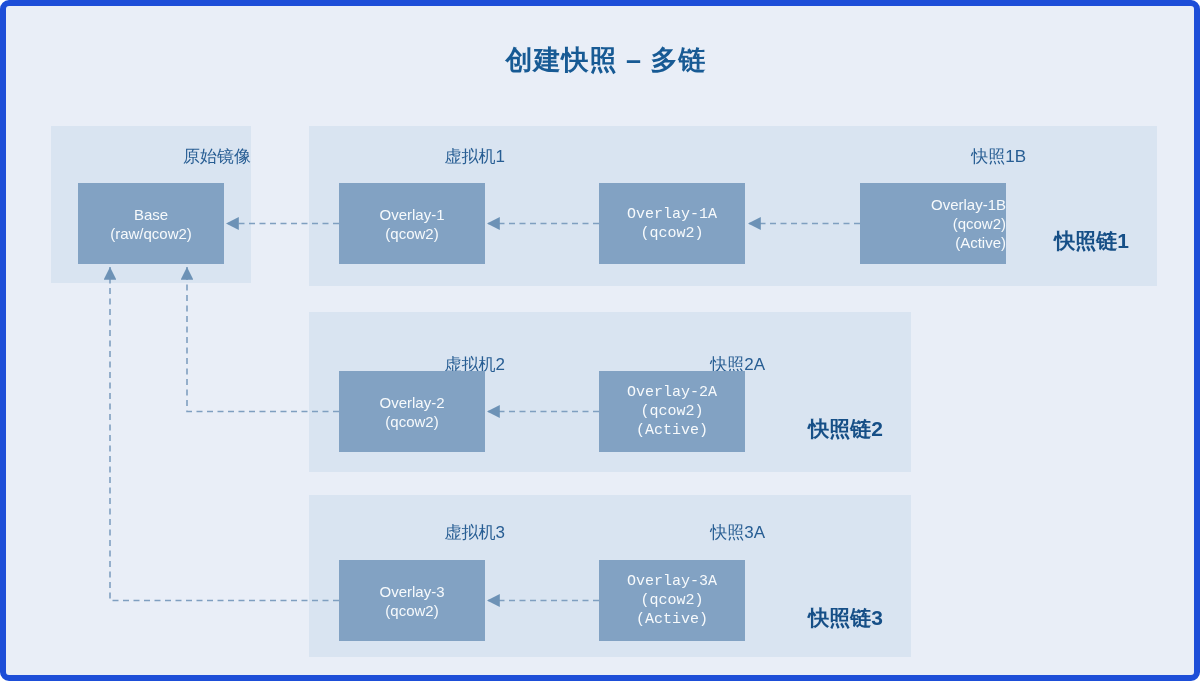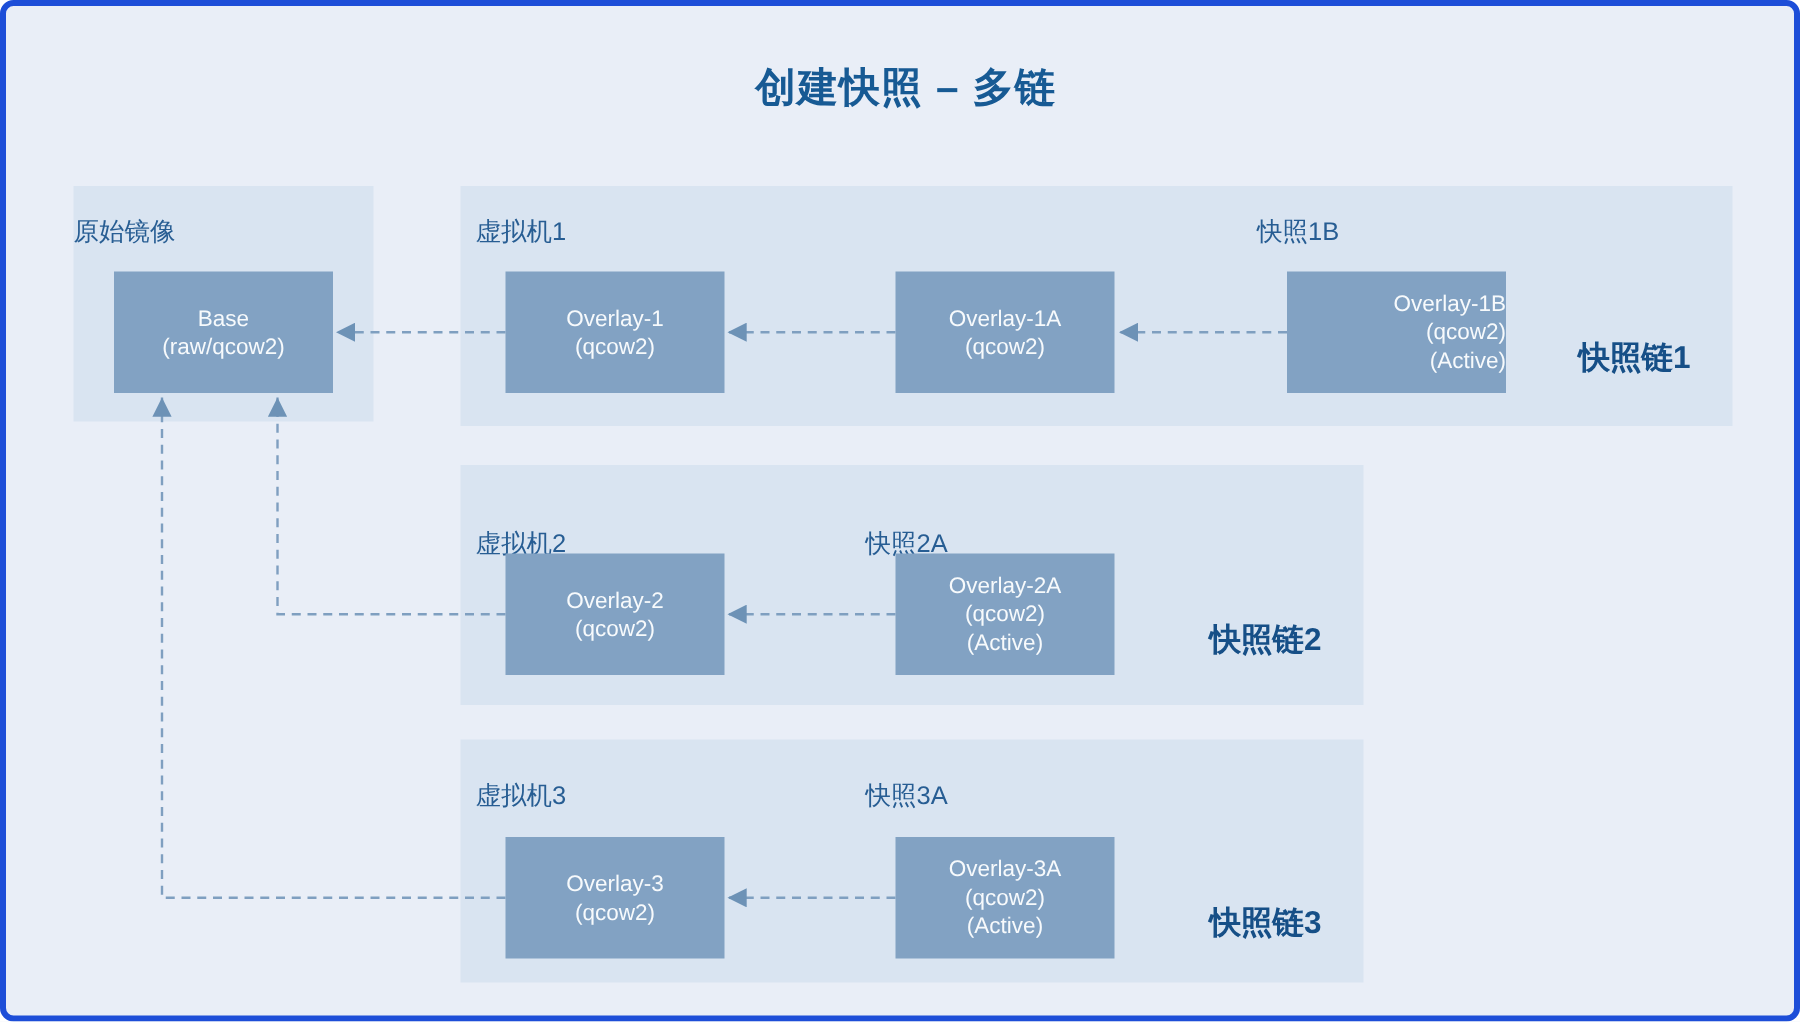--- a/index.html
+++ b/index.html
@@ -12,21 +12,21 @@
     --chain-label-text:#164f87;
     --arrow:#7f9fc0;
   }
   html,body{margin:0;padding:0;background:#ffffff;}
   body{font-family:"Liberation Sans","DejaVu Sans",sans-serif;}
   .page{
     position:relative;
     width:1200px;height:681px;
     box-sizing:border-box;
     background:var(--page-background);
-    border:4px solid #1d4ed8;
+    border:6px solid #1d4ed8;
     border-radius:9px;
     overflow:hidden;
   }
   .title{
     position:absolute;left:0;top:36px;width:1200px;
     margin:0;text-align:center;
     font-size:27px;font-weight:700;letter-spacing:1px;
     color:var(--title-text);
   }
   .arrows{position:absolute;left:0;top:0;z-index:3;pointer-events:none;}
@@ -34,42 +34,42 @@
     position:absolute;
     background:var(--panel-background);
     z-index:1;
   }
   .panel-base{left:45px;top:120px;width:200px;height:157px;}
   .panel-chain1{left:303px;top:120px;width:848px;height:160px;}
   .panel-chain2{left:303px;top:306px;width:602px;height:160px;}
   .panel-chain3{left:303px;top:489px;width:602px;height:162px;}
   .node-label{
     position:absolute;height:24px;line-height:24px;
-    text-align:left;font-size:17px;
+    text-align:right;font-size:17px;
     color:var(--label-text);
     white-space:nowrap;
   }
   .node{
     position:absolute;width:146px;height:81px;
     background:var(--node-fill);
     color:var(--node-text);
     display:flex;flex-direction:column;justify-content:center;align-items:center;
     font-size:15px;line-height:19px;text-align:center;
     z-index:2;
   }
   .chain-label{
     position:absolute;right:28px;height:26px;line-height:26px;
     font-size:21px;font-weight:700;
     color:var(--chain-label-text);
     white-space:nowrap;
     margin-top:18px;
   }
   
   .col1 .node{left:30px;}  .col1.node-label{left:10px;width:186px;}
-  .col2 .node{left:290px;} .col2.node-label{left:270px;width:186px;}
+  .col2 .node{left:290px;font-family:Liberation Mono, monospace;} .col2.node-label{left:270px;width:186px;}
   .col3 .node{left:551px;align-items:flex-end;} .col3.node-label{left:531px;width:186px;}
   
   .panel-base  .node-label{top:19px;left:0;width:200px;}
   .panel-base  .node{left:27px;top:57px;}
   .panel-chain1 .node-label{top:19px;}
   .panel-chain1 .node{top:57px;}
   .panel-chain1 .chain-label{top:84px;}
   .panel-chain2 .node-label{top:23px;margin-top:18px;}
   .panel-chain2 .node{top:59px;}
   .panel-chain2 .chain-label{top:86px;}

